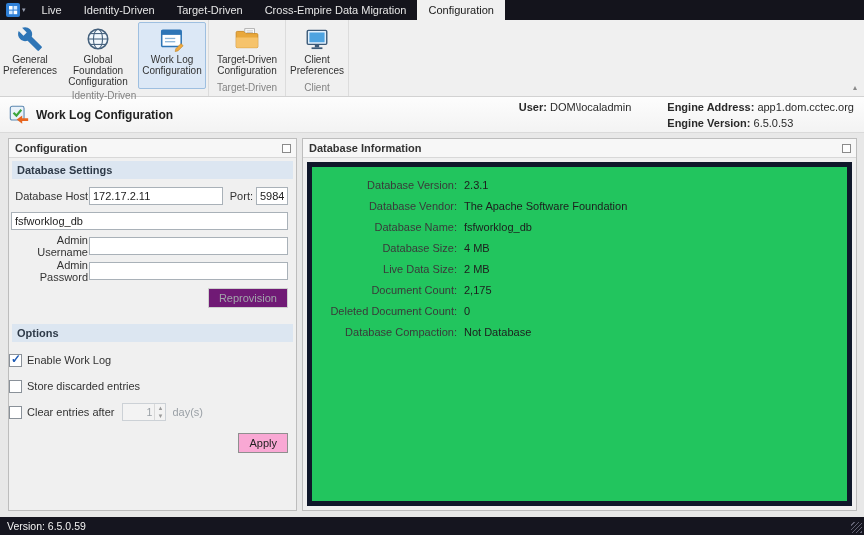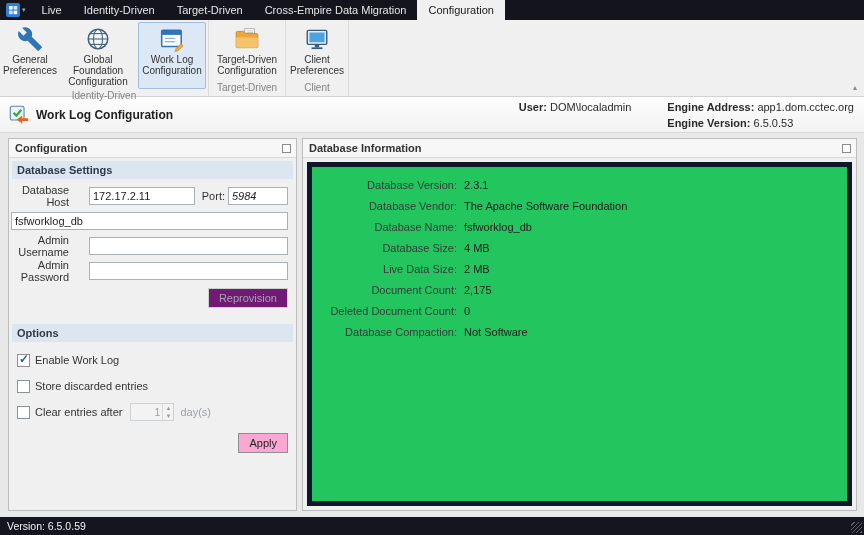--- a/index.html
+++ b/index.html
@@ -43,31 +43,31 @@
   .rightpanel { left:302px; right:7px; }
   .paneltitle { height:19px; flex:none; background:#f7f7f7; border-bottom:1px solid #d8d8d8;
     display:flex; align-items:center; padding:0 5px 0 6px; color:#333; }
   .paneltitle .t { font-weight:bold; font-size:11px; }
   .panelbox { margin-left:auto; width:9px; height:9px; border:1px solid #8a8a8a; background:#fdfdfd; cursor:default; }
 
   .sechead { flex:none; margin:3px 3px 5px 3px; background:#dce6f1; padding:3px 5px; font-weight:bold; color:#2e3a48; }
   .sechead.opts { margin-top:16px; }
 
   .frow { display:flex; align-items:center; margin:2px 8px 3px 2px; height:20px; flex:none; }
-  .flabel { width:78px; flex:none; text-align:right; padding-right:20px; color:#333; }
+  .flabel { width:78px; flex:none; text-align:right; padding-right:1px; color:#333; }
   input.txt { flex:1; min-width:0; height:18px; border:1px solid #a9b1b8; background:#fff; padding:0 3px; font:inherit; font-size:11px; color:#222; }
   .plabel { flex:none; margin:0 3px 0 7px; color:#333; }
-  input.port { flex:none; width:60px;font-style:italic; }
+  input.port { flex:none; width:32px; }
 
   .btnrow { display:flex; justify-content:flex-end; margin:4px 8px 0 0; flex:none; }
   button.btn { height:20px; padding:0 10px; font:inherit; font-size:11px; border:1px solid #8f8f8f; background:#f9a8d4; color:#222; cursor:default; }
   button.btn.disabled { color:#a2a6ab; border-color:#cfcfcf; background:#701a75; }
   .btnrow.applyrow { margin-top:8px; }
 
-  .chkrow { display:flex; align-items:center; margin:5px 8px 5px 8px; height:16px; flex:none; }
+  .chkrow { display:flex; align-items:center; margin:5px 8px 5px 0; height:16px; flex:none; }
   .chk { width:13px; height:13px; flex:none; border:1px solid #8a9199; background:#fff; margin-right:5px; position:relative; }
   .chk.checked::after { content:"✓"; position:absolute; left:1px; top:-3px; font-size:12px; font-weight:bold; color:#1f5bb5; }
   .chklbl { color:#333; }
   .spin { display:flex; margin-left:8px; width:44px; height:18px; border:1px solid #ccd1d6; background:#f3f3f3; }
   .spinval { flex:1; text-align:right; padding:2px 2px 0 0; color:#9aa0a6; font-size:10.5px; }
   .spinarrows { width:11px; border-left:1px solid #d9d9d9; display:flex; flex-direction:column; }
   .spinarrows span { flex:1; font-size:6px; line-height:8px; color:#9a9a9a; text-align:center; }
   .days { margin-left:6px; color:#9aa0a6; }
 
   .infobox { flex:1; margin:4px; background:#22c55e; border:5px solid #0f172a; padding-top:7px; overflow:hidden; }
@@ -290,21 +290,21 @@
         <div class="irow">
           <span class="ilabel">Document Count:</span>
           <span class="ivalue">2,175</span>
         </div>
         <div class="irow">
           <span class="ilabel">Deleted Document Count:</span>
           <span class="ivalue">0</span>
         </div>
         <div class="irow">
           <span class="ilabel">Database Compaction:</span>
-          <span class="ivalue">Not Software</span>
+          <span class="ivalue">Not Database</span>
         </div>
       </div>
     </div>
   </div>
 
   <div class="statusbar">
     <span>Version: 6.5.0.59</span>
     <div class="grip"></div>
   </div>
 

